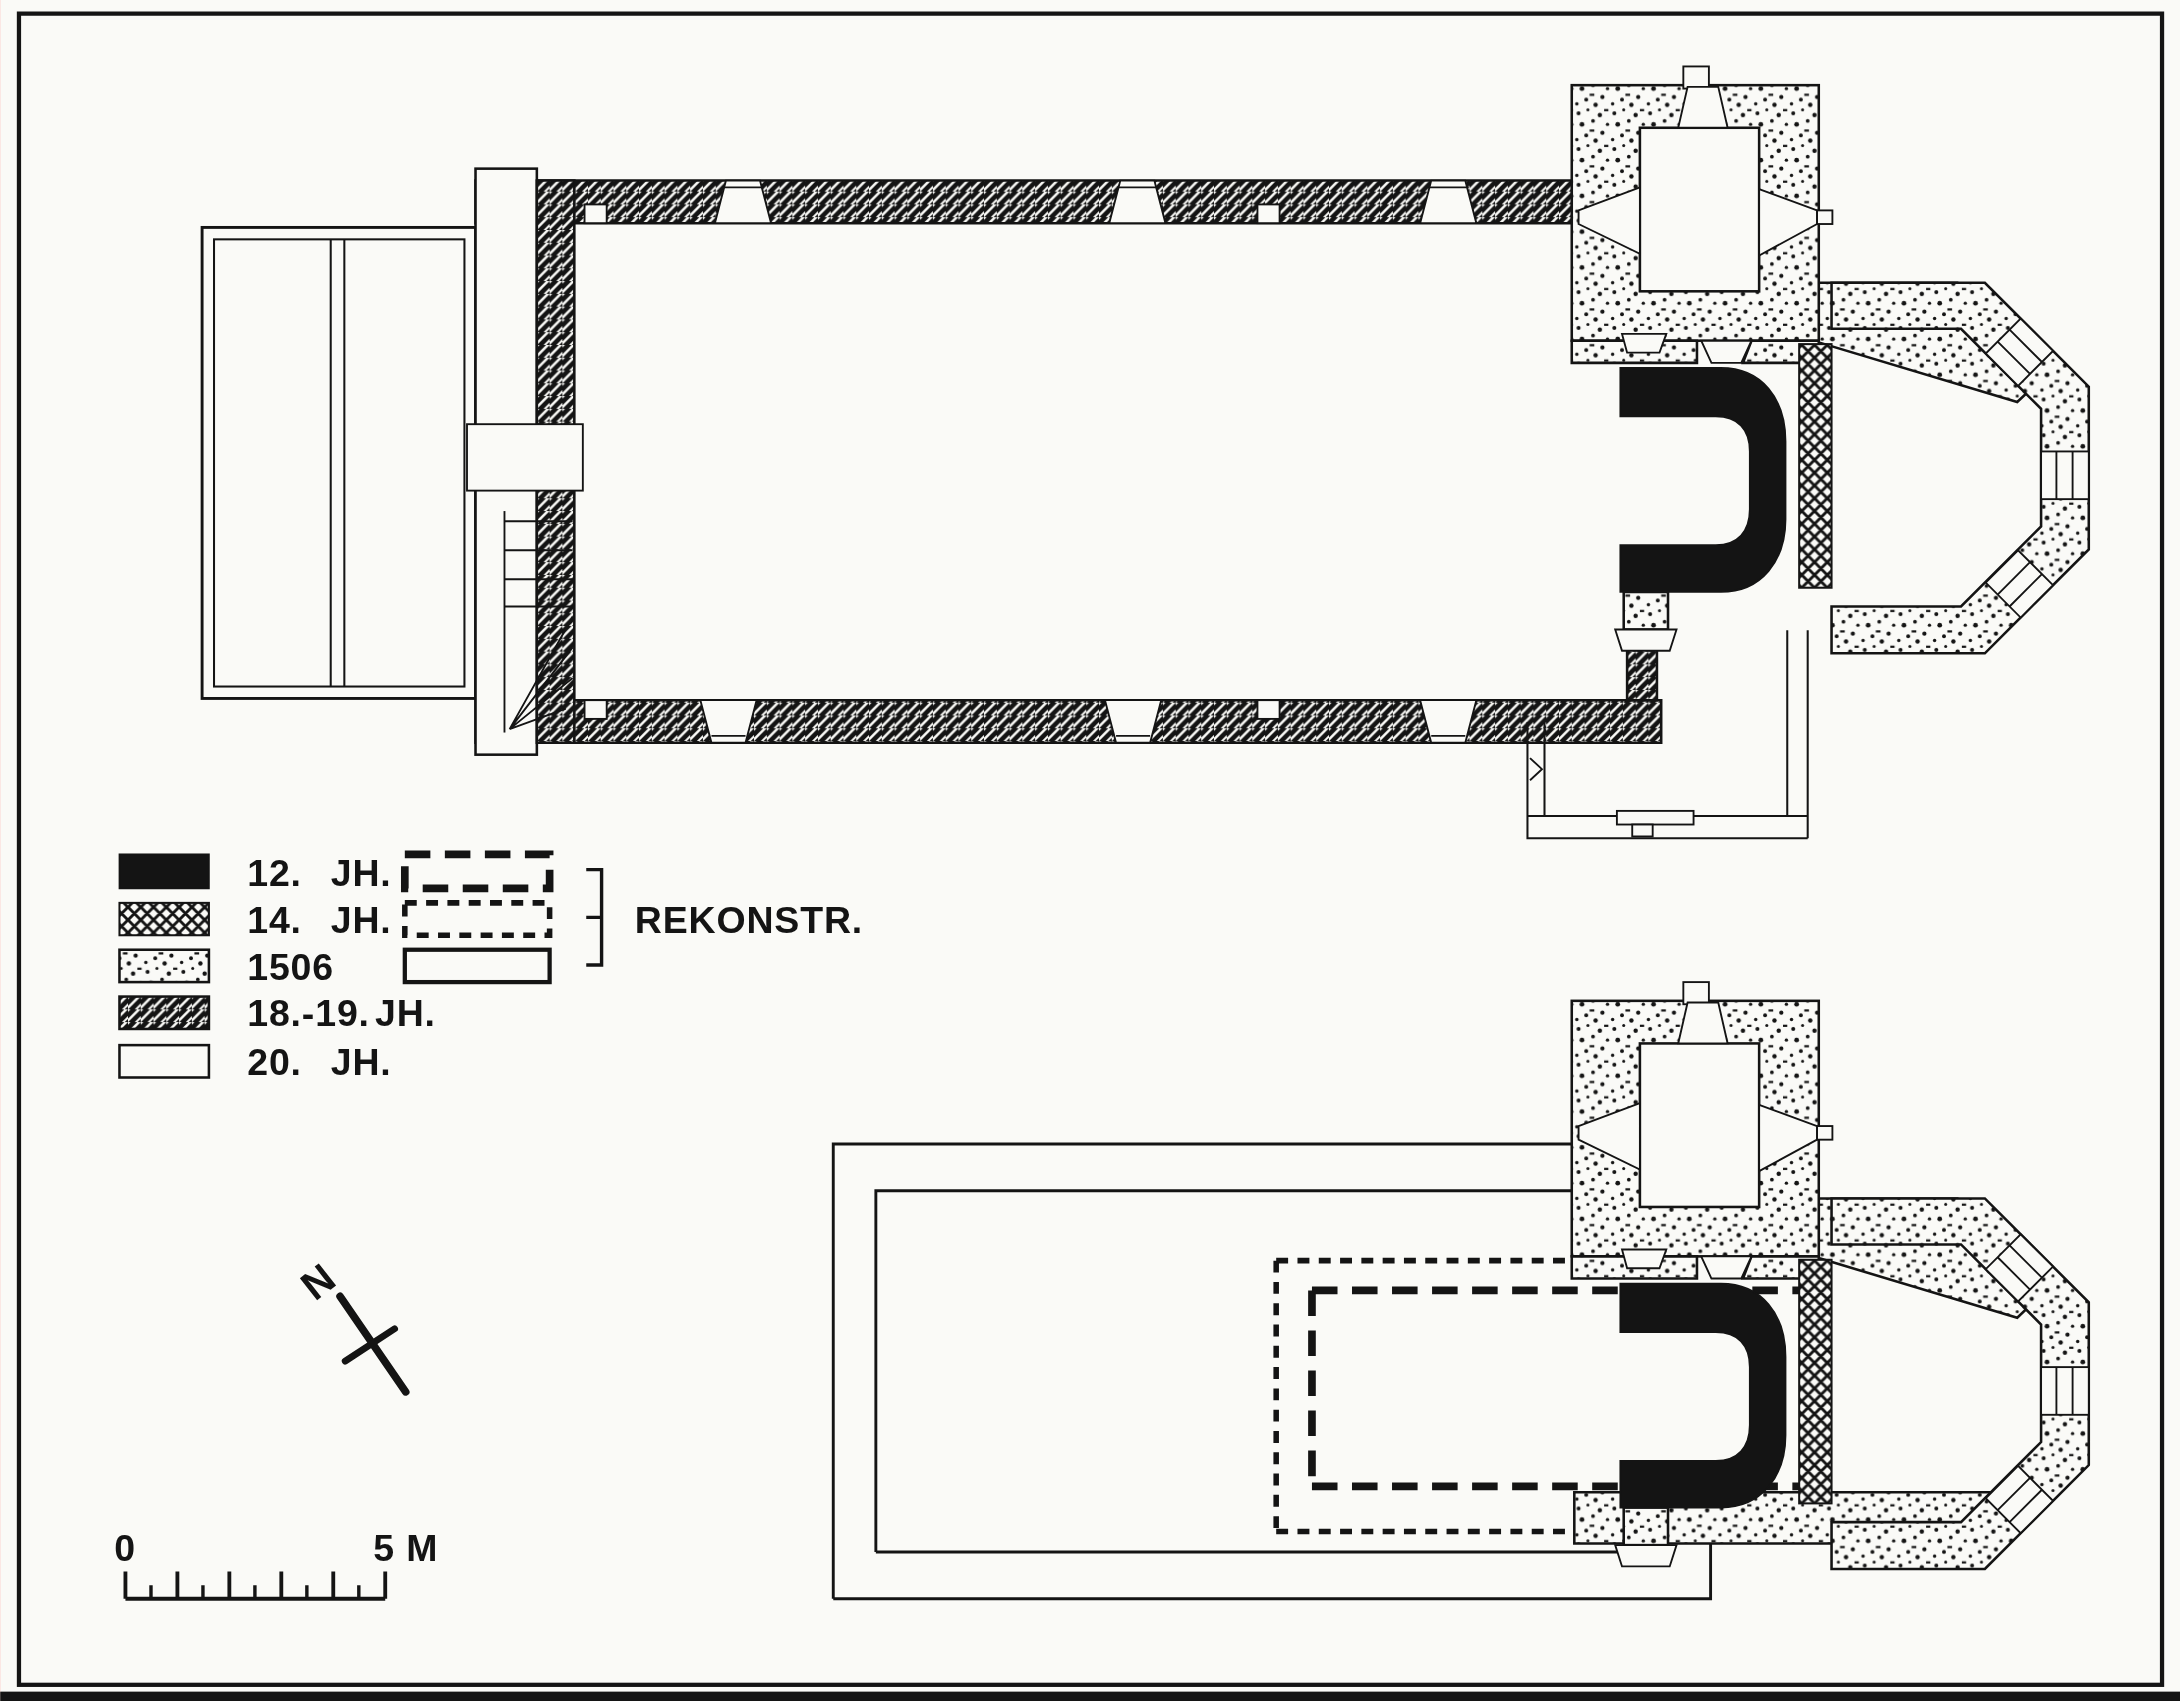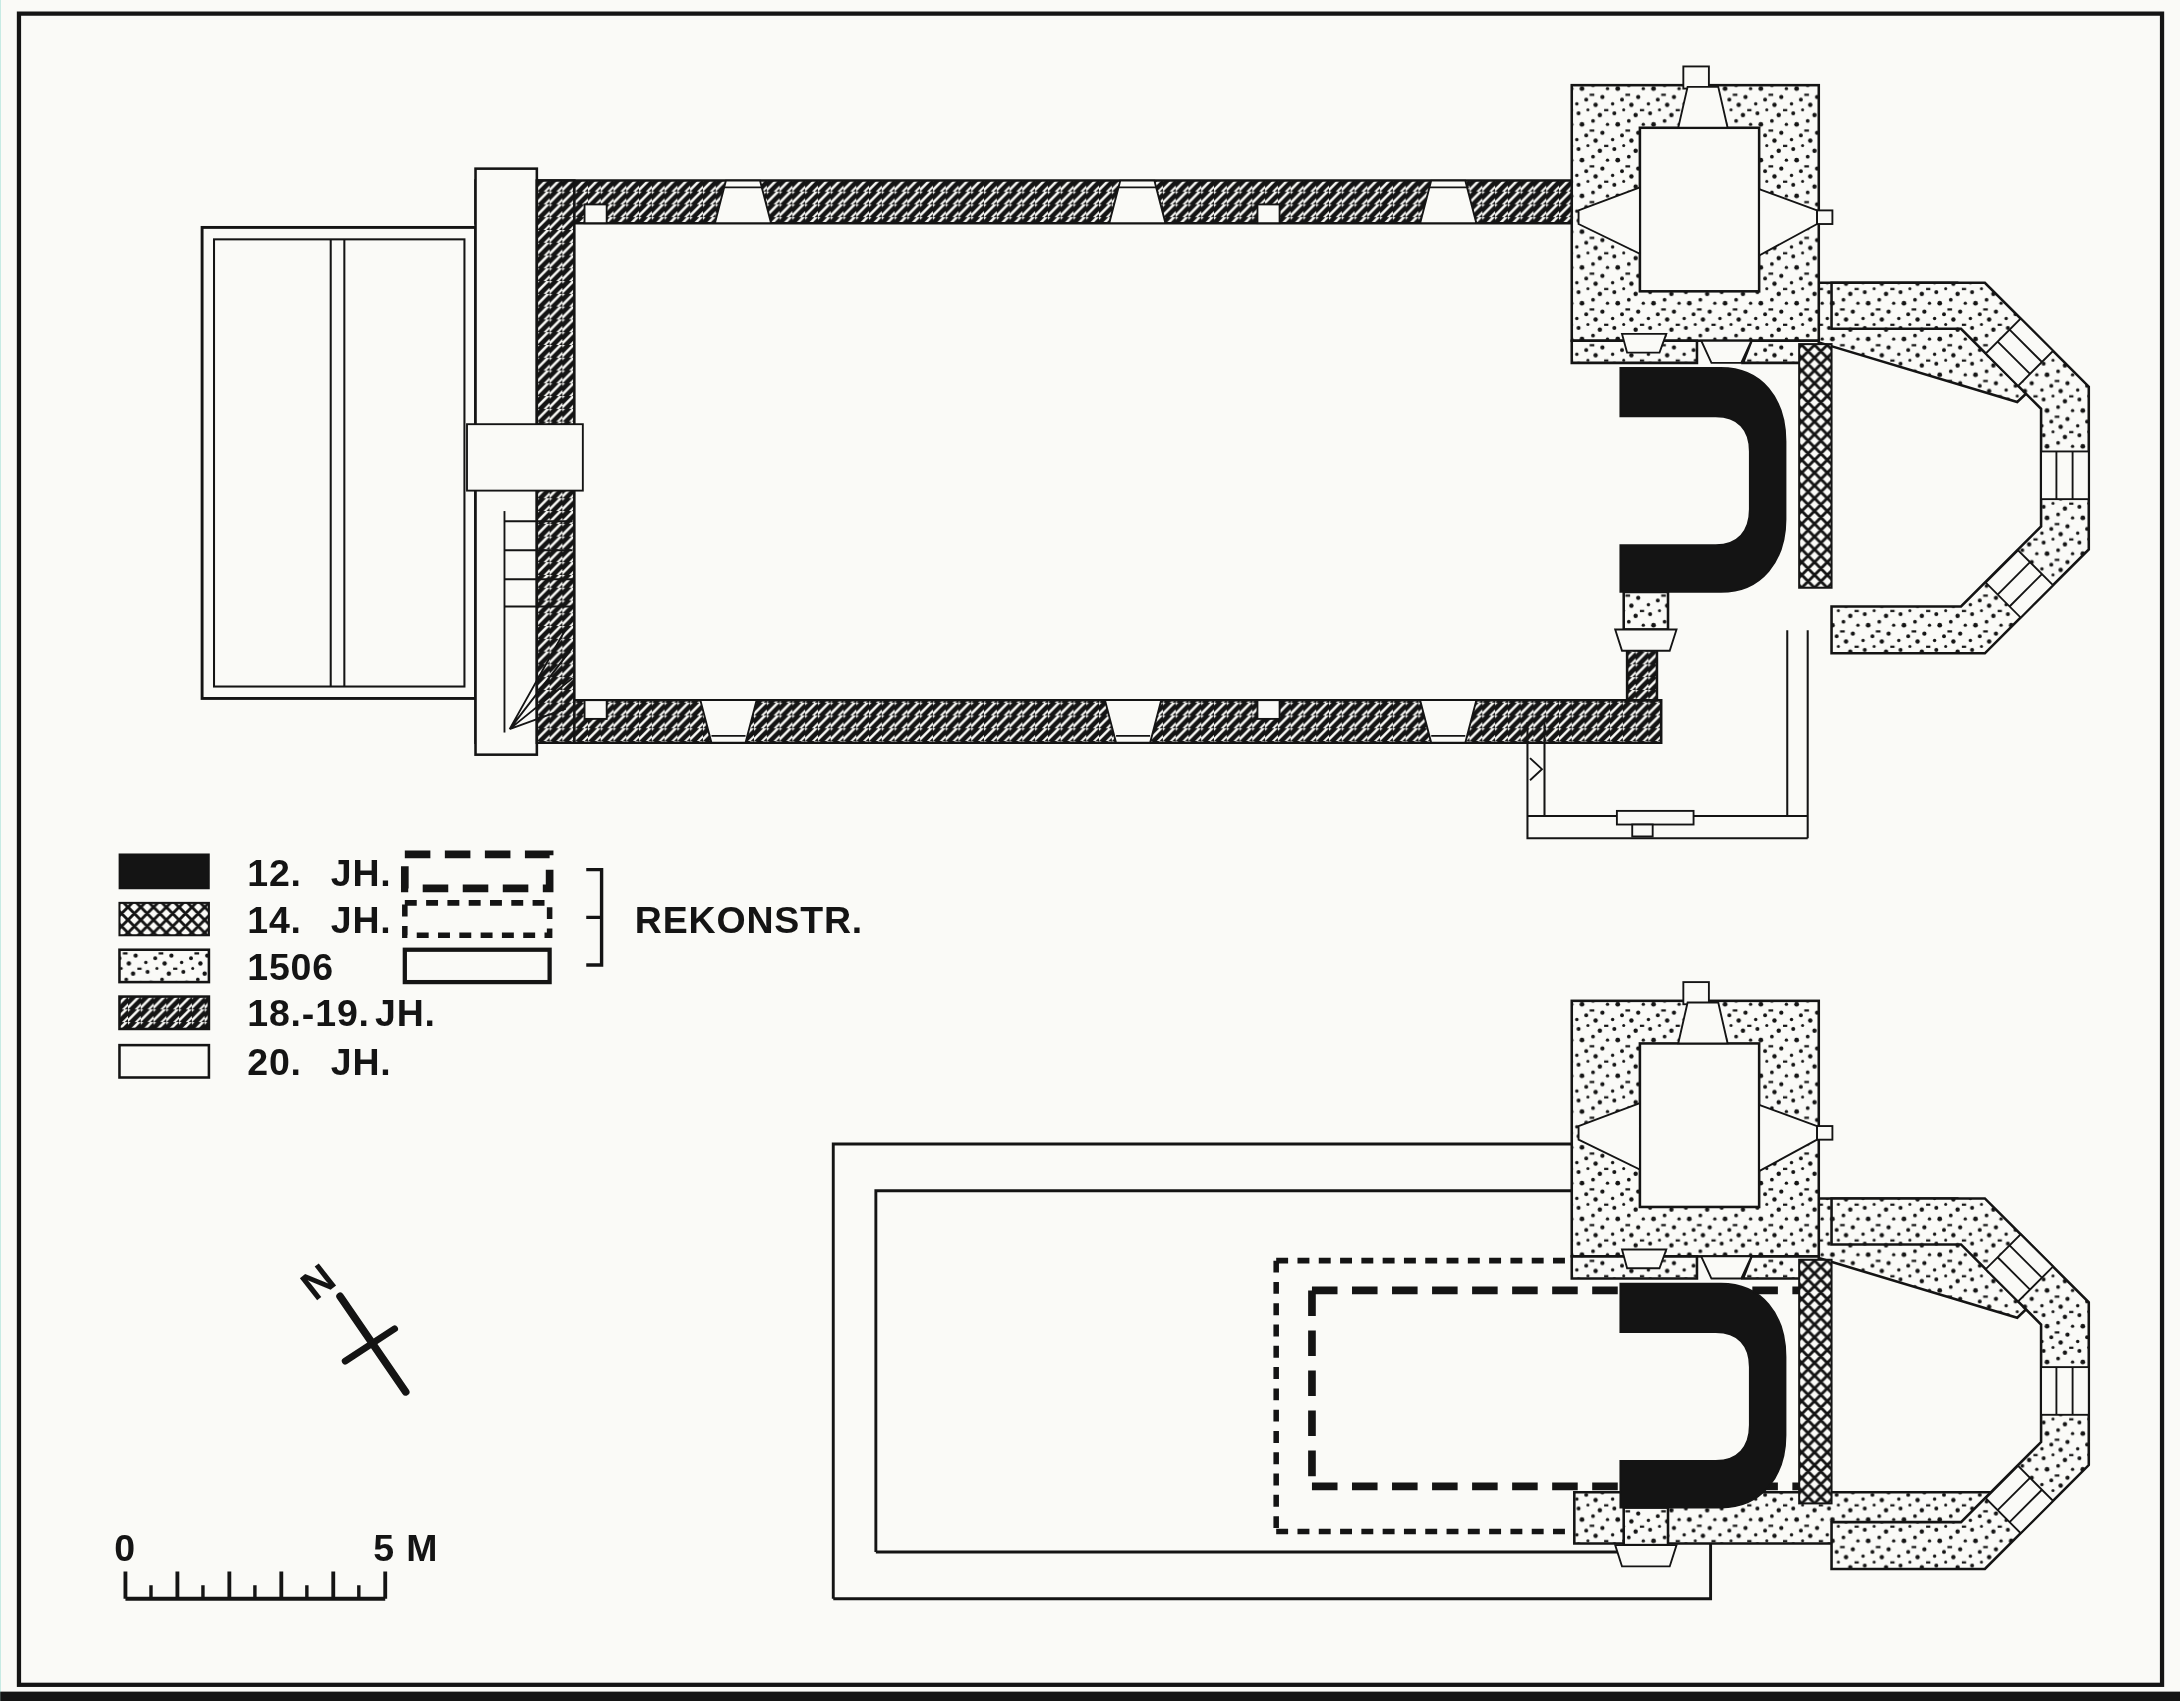--- a/index.html
+++ b/index.html
@@ -1,16 +1,16 @@
 <!DOCTYPE html>
 <html style="font-size:13.6px"><head>
 <meta charset="utf-8">
 <style>
   html,body{margin:0;padding:0;background:#e8e8e4;}
-  .stage{position:relative;width:2181px;height:1701px;background:#14b8a6;overflow:hidden;}
+  .stage{position:relative;width:2181px;height:1701px;background:#fca5a5;overflow:hidden;}
   svg{display:block;}
   text{font-family:"Liberation Sans",sans-serif;font-weight:700;fill:#141414;letter-spacing:1px;}
   .t-legend{font-size:44px;}
   .t-scale{font-size:44px;}
   .t-north{font-size:48px;}
   .ink-shape{fill:#141414;stroke:#141414;stroke-width:2;}
   .paper-shape{fill:#fafaf7;stroke:#141414;stroke-width:3;}
   .thin{stroke-width:2.2;}
   .stipple-shape{fill:url(#pat-stipple);stroke:#141414;stroke-width:3;}
   .hatch-shape{fill:url(#pat-hatch);stroke:#141414;stroke-width:3;}

